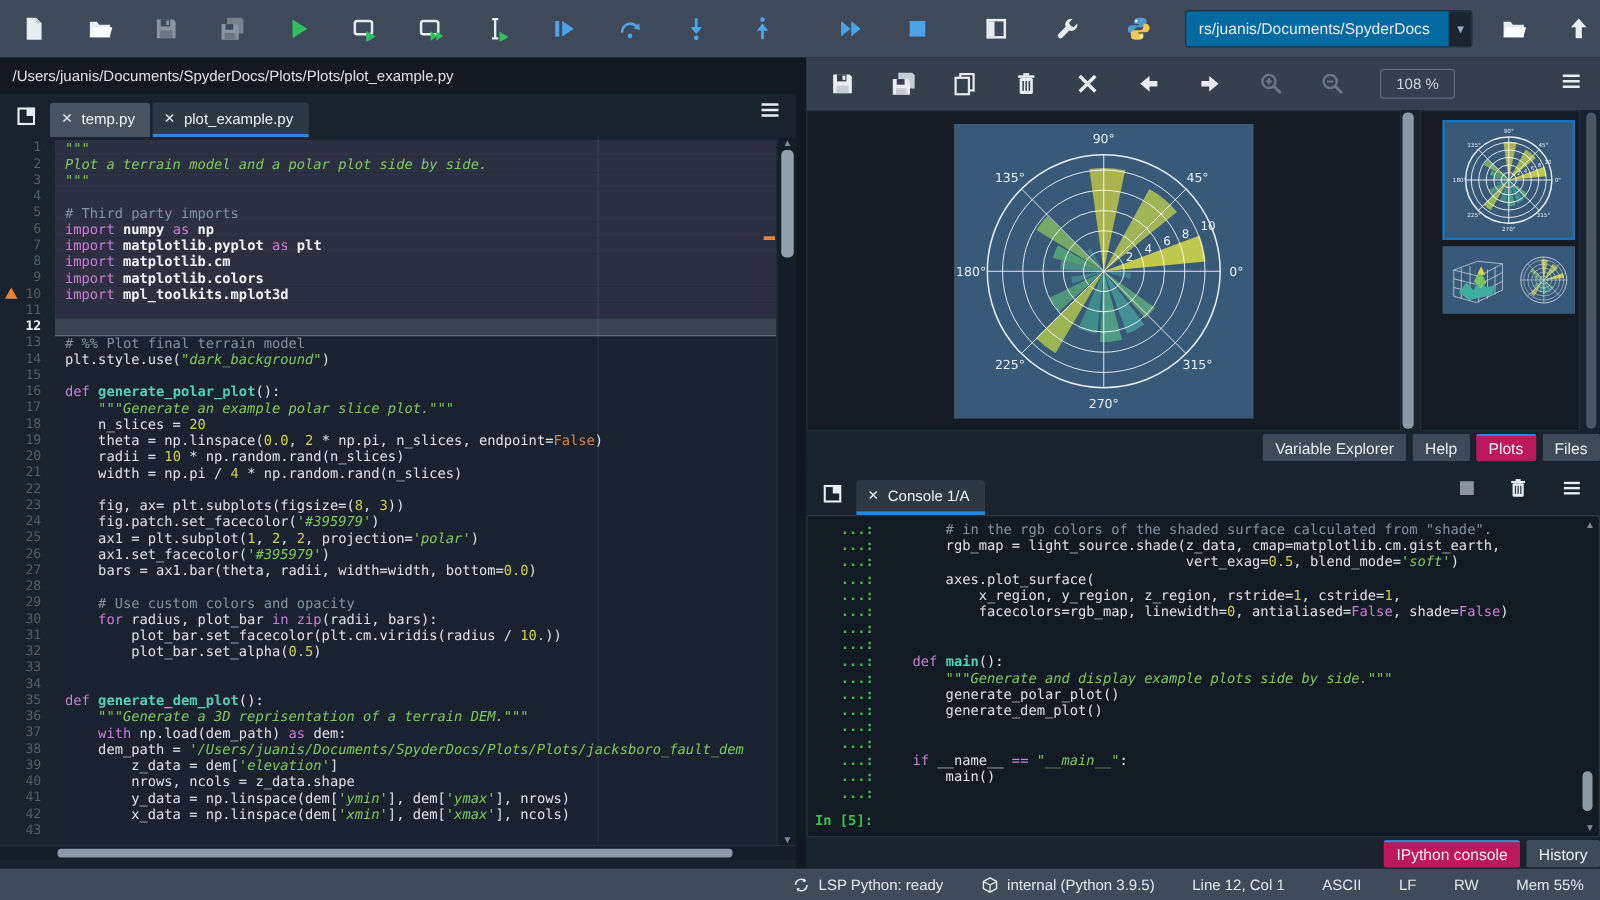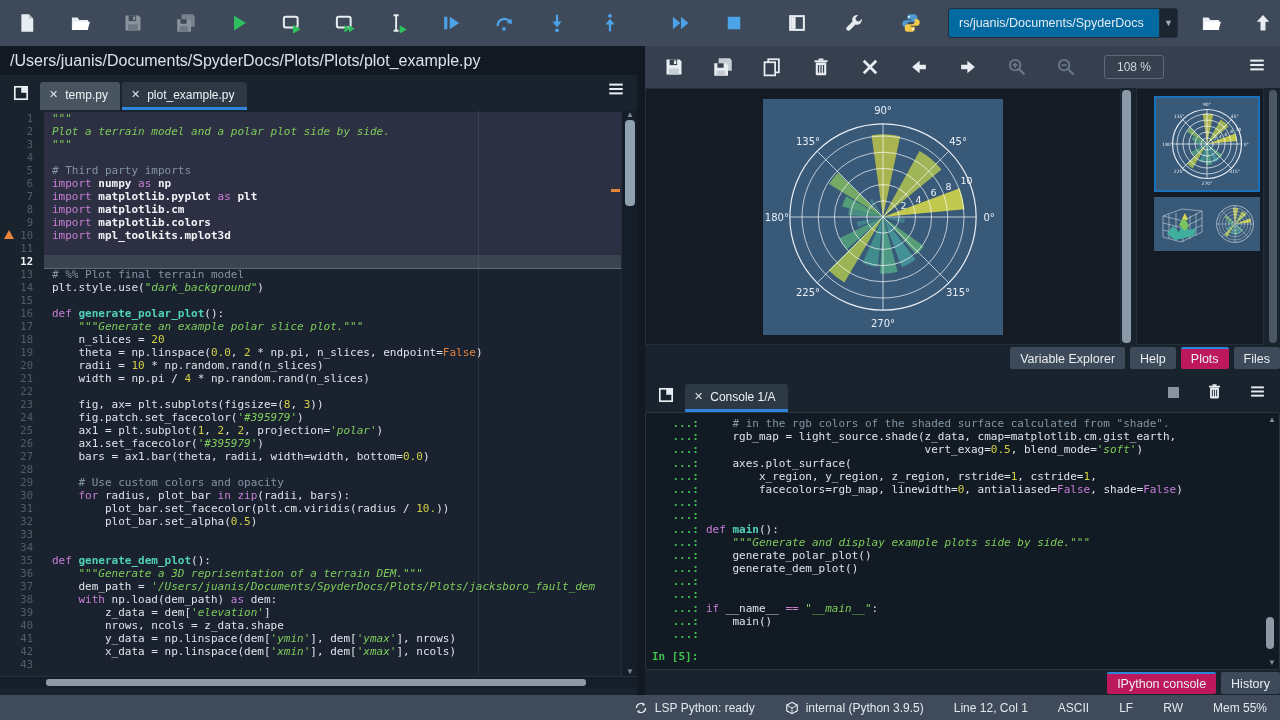--- a/index.html
+++ b/index.html
@@ -7,21 +7,21 @@
        font-family:"Liberation Sans",sans-serif;color:#e6ebf0;}
   .abs{position:absolute;}
   
   #toolbar{left:0;top:0;width:1280px;height:46px;background:#3e4a59;display:flex;align-items:center;padding-left:16px;box-sizing:border-box;}
   .tb{width:22px;height:22px;display:inline-flex;align-items:center;justify-content:center;flex:none;}
   .tb svg{width:20px;height:20px;}
   #workdir{display:flex;align-items:center;height:28px;background:#0369a1;border:1px solid #232f3b;border-radius:3px;margin-left:26px;width:228px;}
   #workdir .txt{flex:1;padding:0 10px;font-size:12.5px;color:#e6ebf0;white-space:nowrap;overflow:hidden;}
   #workdir .caret{width:17px;align-self:stretch;border-left:1px solid #232f3b;display:flex;align-items:center;justify-content:center;color:#9fb0bf;font-size:9px;background:#1b2530;}
   
-  #pathbar{left:0;top:46px;width:637px;height:29px;background:#121923;display:flex;align-items:center;padding-left:10px;box-sizing:border-box;font-size:16px;color:#dbe2e9;}
+  #pathbar{left:0;top:46px;width:637px;height:29px;background:#121923;display:flex;align-items:center;padding-left:10px;box-sizing:border-box;font-size:12px;color:#dbe2e9;}
   #etabbar{left:0;top:75px;width:637px;height:35px;background:#19232d;display:flex;align-items:flex-end;}
   .paneicon{width:20px;height:20px;margin:0 8px 6px 12px;}
   .paneicon svg{width:18px;height:18px;}
   .tab{display:flex;align-items:center;gap:7px;height:25px;padding:0 12px 0 9px;margin-right:2px;
        background:#47545f;font-size:12px;color:#eef2f6;border-top-left-radius:3px;border-top-right-radius:3px;border-bottom:3px solid transparent;box-sizing:content-box;}
   .tab.active{background:#2c3844;border-bottom:3px solid #2e86d8;}
   .tab .x{font-size:11px;color:#dfe5ea;}
   .menuicon{margin-left:auto;margin-right:12px;margin-bottom:8px;}
   
   #editor{left:0;top:110px;width:637px;height:578px;background:#1a2230;overflow:hidden;}
@@ -62,21 +62,21 @@
   .tabstrip{display:flex;align-items:center;justify-content:flex-end;gap:5px;}
   #panetabs{left:645px;top:345px;width:635px;height:25px;background:#19232d;}
   .ptab{height:22px;display:flex;align-items:center;padding:0 10px;background:#3d4a59;color:#e9edf1;font-size:12.5px;border-radius:2px;border-top:2px solid transparent;box-sizing:border-box;}
   .ptab.active{background:#be185d;border-top:2px solid #2e86d8;}
   
   #ctabbar{left:645px;top:372px;width:635px;height:40px;background:#19232d;display:flex;align-items:flex-end;}
   #cicons{margin-left:auto;display:flex;align-items:center;gap:26px;margin-right:14px;margin-bottom:8px;}
   #cbody{left:645px;top:412px;width:635px;height:258px;background:#121a24;border:1px solid #2a3541;border-radius:3px;box-sizing:border-box;overflow:hidden;}
   .con-l{height:13.2px;line-height:13.2px;font-family:"DejaVu Sans Mono",monospace;font-size:11px;white-space:pre;display:flex;}
   .con-p{width:50px;flex:none;text-align:right;color:#3fc04f;font-weight:bold;margin-right:7px;}
-  .con-c{white-space:pre;}
+  .con-c{white-space:pre;margin-left:24px;}
   #cprompt{margin-top:9px;}
   #cvscroll{position:absolute;right:3px;top:4px;width:12px;height:248px;}
   #cvthumb{position:absolute;left:2px;top:200px;width:8px;height:32px;background:#8d99a6;border-radius:4px;}
   #bottomtabs{left:645px;top:670px;width:635px;height:25px;background:#19232d;}
   
   #statusbar{left:0;top:695px;width:1280px;height:25px;background:#3f4b5a;display:flex;align-items:center;justify-content:flex-end;gap:30px;padding-right:13px;box-sizing:border-box;font-size:12px;color:#e2e7ec;}
   .stitem{display:flex;align-items:center;gap:7px;white-space:nowrap;}
   .stitem svg{width:14px;height:14px;}
   svg text{font-family:"DejaVu Sans",sans-serif;}
 </style>
@@ -316,22 +316,22 @@
           <div class="cl"><span class="tk-t">    bars = ax1.bar(theta, radii, width=width, bottom=</span><span class="tk-n">0.0</span><span class="tk-t">)</span></div>
           <div class="cl">&nbsp;</div>
           <div class="cl"><span class="tk-c">    # Use custom colors and opacity</span></div>
           <div class="cl"><span class="tk-k">    for</span><span class="tk-t"> radius, plot_bar </span><span class="tk-k">in</span><span class="tk-t"> </span><span class="tk-k">zip</span><span class="tk-t">(radii, bars):</span></div>
           <div class="cl"><span class="tk-t">        plot_bar.set_facecolor(plt.cm.viridis(radius / </span><span class="tk-n">10.</span><span class="tk-t">))</span></div>
           <div class="cl"><span class="tk-t">        plot_bar.set_alpha(</span><span class="tk-n">0.5</span><span class="tk-t">)</span></div>
           <div class="cl">&nbsp;</div>
           <div class="cl">&nbsp;</div>
           <div class="cl"><span class="tk-k">def</span><span class="tk-d"> generate_dem_plot</span><span class="tk-t">():</span></div>
           <div class="cl"><span class="tk-s">    """Generate a 3D reprisentation of a terrain DEM."""</span></div>
+          <div class="cl"><span class="tk-k">    with</span><span class="tk-t"> np.load(dem_path) </span><span class="tk-k">as</span><span class="tk-t"> dem:</span></div>
           <div class="cl"><span class="tk-t">    dem_path = </span><span class="tk-s">'/Users/juanis/Documents/SpyderDocs/Plots/Plots/jacksboro_fault_dem</span></div>
-          <div class="cl"><span class="tk-k">    with</span><span class="tk-t"> np.load(dem_path) </span><span class="tk-k">as</span><span class="tk-t"> dem:</span></div>
           <div class="cl"><span class="tk-t">        z_data = dem[</span><span class="tk-s">'elevation'</span><span class="tk-t">]</span></div>
           <div class="cl"><span class="tk-t">        nrows, ncols = z_data.shape</span></div>
           <div class="cl"><span class="tk-t">        y_data = np.linspace(dem[</span><span class="tk-s">'ymin'</span><span class="tk-t">], dem[</span><span class="tk-s">'ymax'</span><span class="tk-t">], nrows)</span></div>
           <div class="cl"><span class="tk-t">        x_data = np.linspace(dem[</span><span class="tk-s">'xmin'</span><span class="tk-t">], dem[</span><span class="tk-s">'xmax'</span><span class="tk-t">], ncols)</span></div>
         </div>
     </div>
   </div>
   <div id="edgeline" class="abs"></div>
   <div id="evscroll" class="abs">
     <span class="sarrow" style="top:0;">▲</span>

